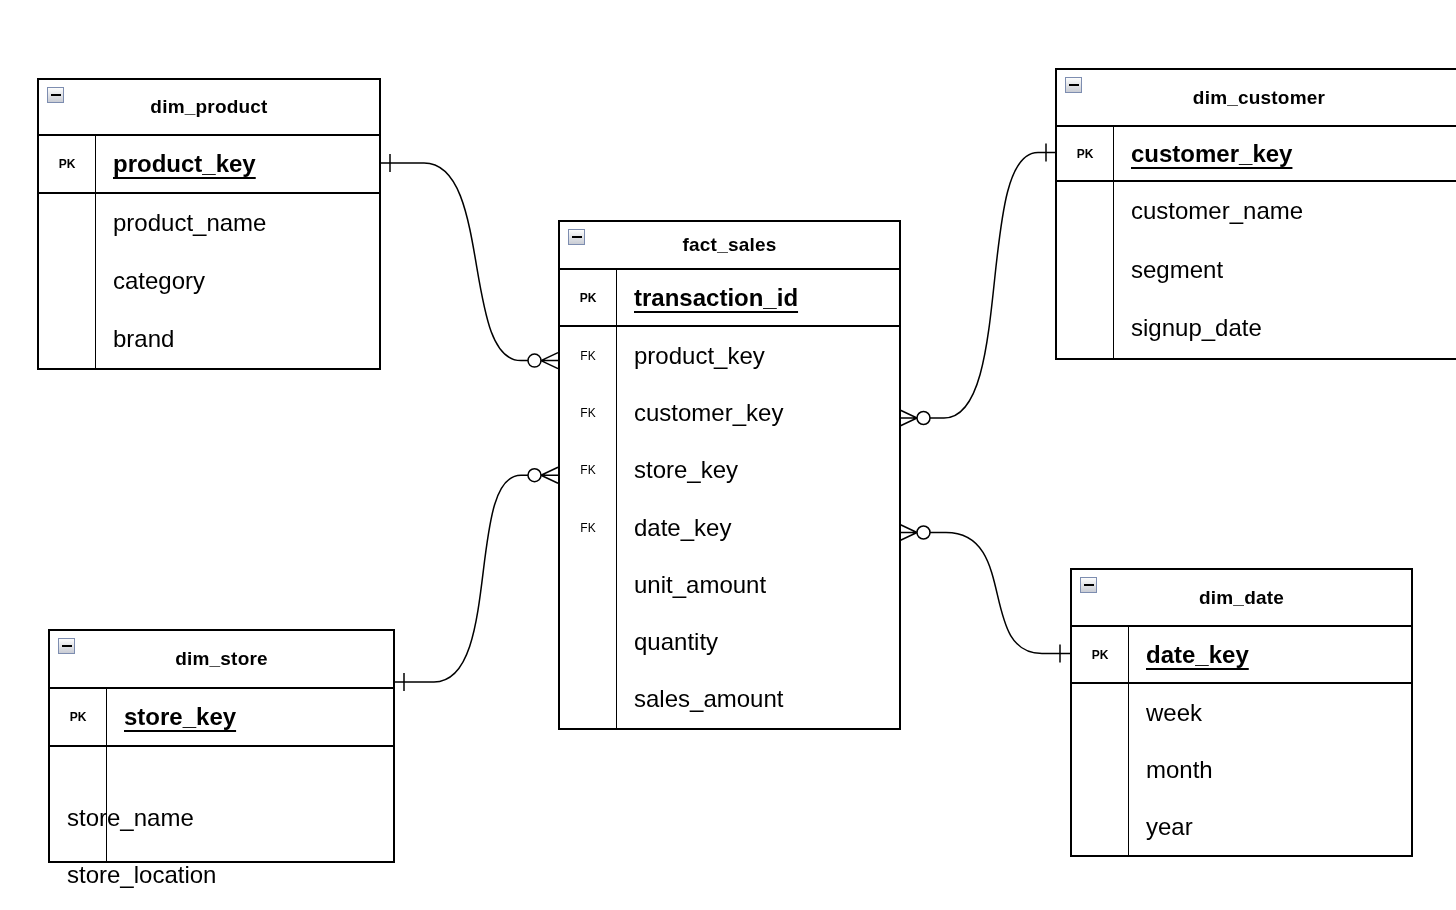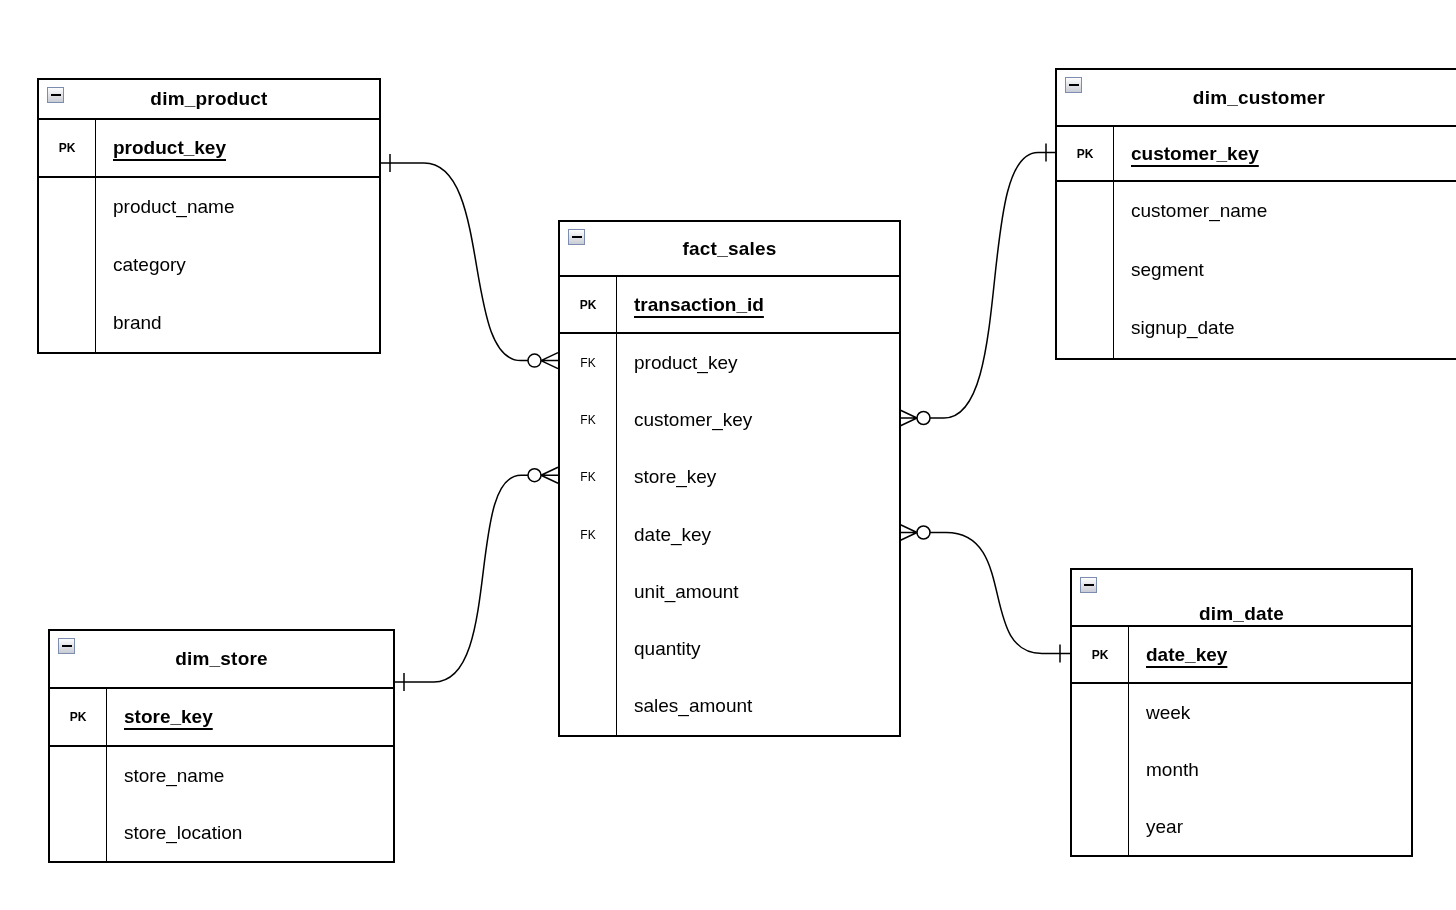--- a/index.html
+++ b/index.html
@@ -58,53 +58,53 @@
     align-items: center;
     justify-content: center;
     font-size: 12px;
   }
   .pkrow { border-bottom: 2px solid #000; }
   .pkrow .kcol { font-weight: bold; }
   .fname {
     display: flex;
     align-items: center;
     padding-left: 17px;
-    font-size: 19px;
+    font-size: 24px;
     flex: 1 1 auto;
   }
   .pkname {
     font-weight: bold;
     text-decoration: underline;
     text-decoration-thickness: 2px;
     text-underline-offset: 5px;
   }
 
   
   .t-product  { left: 37px;   top: 78px;  width: 344px; }
-  .t-product .ehead { height: 40px; }
+  .t-product .ehead { height: 56px; }
   .t-product .pkrow { height: 58px; }
   .t-product .body .erow { height: 58px; }
 
   .t-fact     { left: 558px;  top: 220px; width: 343px; }
-  .t-fact .ehead { height: 55px; }
+  .t-fact .ehead { height: 48px; }
   .t-fact .pkrow { height: 57px; }
   .t-fact .body .erow { height: 57.3px; }
 
   .t-customer { left: 1055px; top: 68px;  width: 408px; }
   .t-customer .ehead { height: 57px; }
   .t-customer .pkrow { height: 55px; }
   .t-customer .body .erow { height: 58.6px; }
 
   .t-store    { left: 48px;   top: 629px; width: 347px; }
   .t-store .ehead { height: 58px; }
   .t-store .pkrow { height: 58px; }
-  .t-store .body .erow { height: 57px; }
+  .t-store .body .erow { height: 57px; flex-direction: column; }
 
   .t-date     { left: 1070px; top: 568px; width: 343px; }
-  .t-date .ehead { height: 57px; align-items: flex-end; }
+  .t-date .ehead { height: 57px; }
   .t-date .pkrow { height: 57px; }
   .t-date .body .erow { height: 57px; justify-content: center; }
 </style>
 </head>
 <body>
 
 <div class="canvas">
 
   <svg class="wires" width="1456" height="910" viewBox="0 0 1456 910">
     <g>

